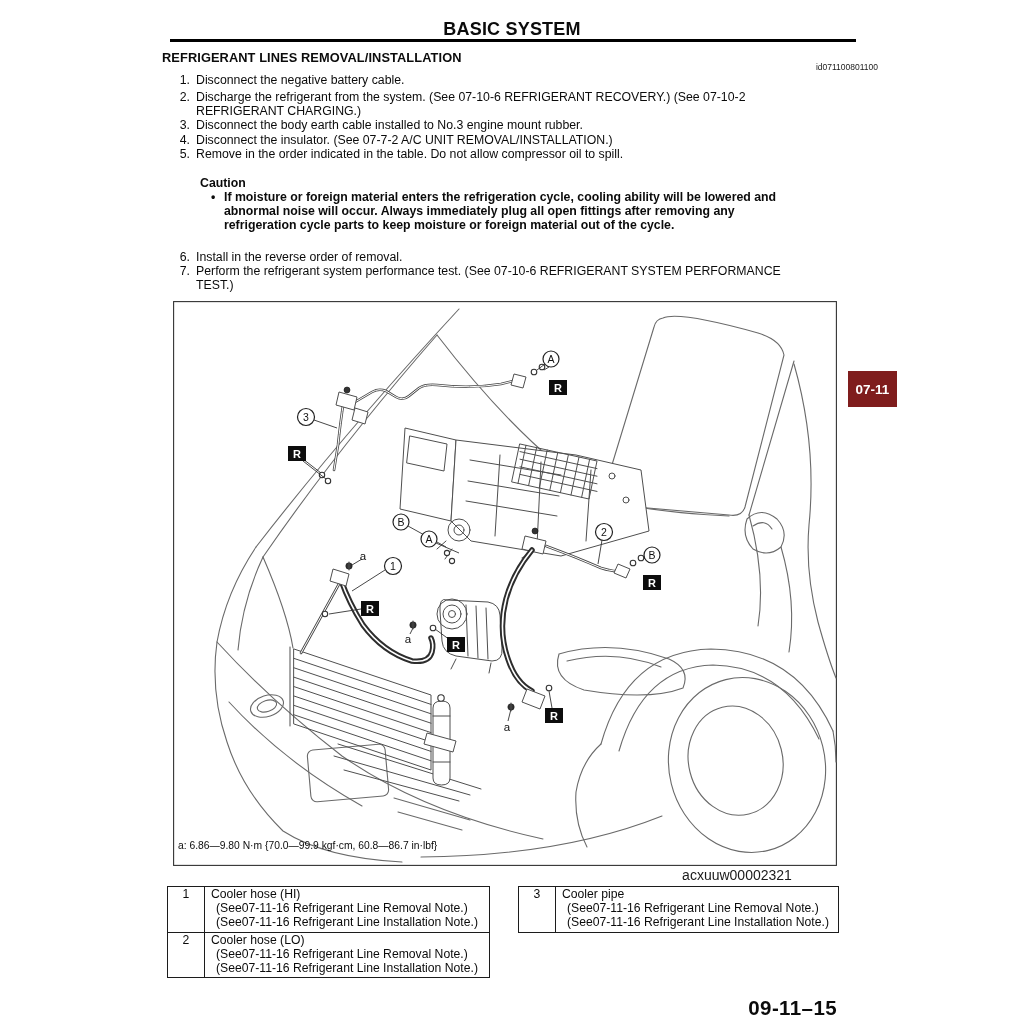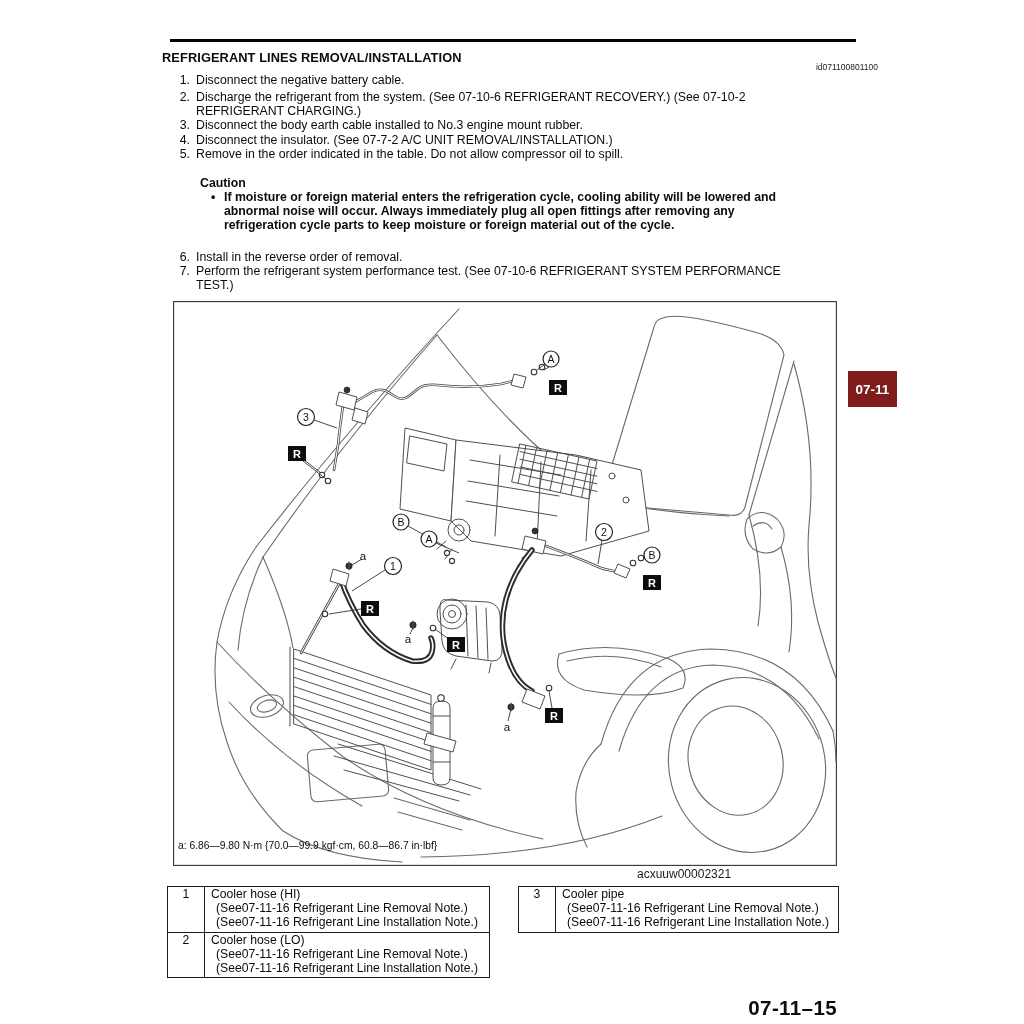--- a/index.html
+++ b/index.html
@@ -12,21 +12,21 @@
   .doc-id{top:62px;left:638px;width:240px;text-align:right;font-size:8.5px;color:#1a1a1a;}
   .step{position:absolute;left:172px;display:flex;font-size:12.3px;line-height:14.4px;}
   .step .num{width:18px;text-align:right;margin-right:6px;flex:0 0 auto;}
   .step .txt{white-space:pre-line;}
   .caution-label{top:176px;left:200px;font-size:12.3px;font-weight:bold;}
   .caution-item{position:absolute;top:191px;left:211px;display:flex;font-size:12.3px;font-weight:bold;line-height:13.8px;}
   .caution-item .bullet{width:8px;margin-right:5px;flex:0 0 auto;}
   .caution-item .txt{white-space:pre-line;}
   .figure-wrap{top:301px;left:173px;width:664px;height:565px;}
   .torque-note{top:840px;left:178px;font-size:10.3px;font-weight:normal;}
-  .figure-id{top:867px;left:637px;width:200px;text-align:left;font-size:12px;color:#1a1a1a;}
+  .figure-id{top:867px;left:637px;width:200px;text-align:center;font-size:14px;color:#1a1a1a;}
   .ptable{position:absolute;border:1px solid #1c1c1c;font-size:12.2px;line-height:13.9px;}
   .ptable .row{display:flex;border-bottom:1px solid #1c1c1c;}
   .ptable .row:last-child{border-bottom:none;}
   .ptable .cnum{width:36px;border-right:1px solid #1c1c1c;text-align:center;padding-top:1px;flex:0 0 auto;}
   .ptable .cbody{padding:1px 4px 2px 6px;}
   .ptable .note{padding-left:5px;}
   .tbl-left{top:886px;left:167px;width:321px;}
   .tbl-right{top:886px;left:518px;width:319px;}
   .side-tab{top:371px;left:848px;width:49px;height:36px;background:#7f1d1d;color:#fff;
             display:flex;align-items:center;justify-content:center;font-size:13.5px;font-weight:bold;}
@@ -46,20 +46,21 @@
   .callout-text{font-family:"Liberation Sans",sans-serif;font-size:10.5px;fill:#111;text-anchor:middle;}
   .rbox{fill:#0d0d0d;}
   .rtext{font-family:"Liberation Sans",sans-serif;font-size:11px;font-weight:bold;fill:#fff;text-anchor:middle;}
   .atext{font-family:"Liberation Sans",sans-serif;font-size:11.5px;fill:#111;text-anchor:middle;}
 </style>
 </head>
 <body>
 
 <div class="page">
 
+  <div class="abs doc-title">BASIC SYSTEM</div>
   <div class="abs title-rule"></div>
   <div class="abs sec-title">REFRIGERANT LINES REMOVAL/INSTALLATION</div>
   <div class="abs doc-id">id071100801100</div>
 
   <div class="step" style="top:73px">
     <span class="num">1.</span>
     <span class="txt">Disconnect the negative battery cable.</span>
   </div>
   <div class="step" style="top:90px">
     <span class="num">2.</span>
@@ -334,15 +335,15 @@
       <div class="cnum">3</div>
       <div class="cbody">
         <div>Cooler pipe</div>
         <div class="note">(See07-11-16 Refrigerant Line Removal Note.)</div>
         <div class="note">(See07-11-16 Refrigerant Line Installation Note.)</div>
       </div>
     </div>
   </div>
 
   <div class="abs side-tab">07-11</div>
-  <div class="abs page-num">07-11–15</div>
+  <div class="abs page-num">09-11–15</div>
 
 </div>
 
 </body></html>

